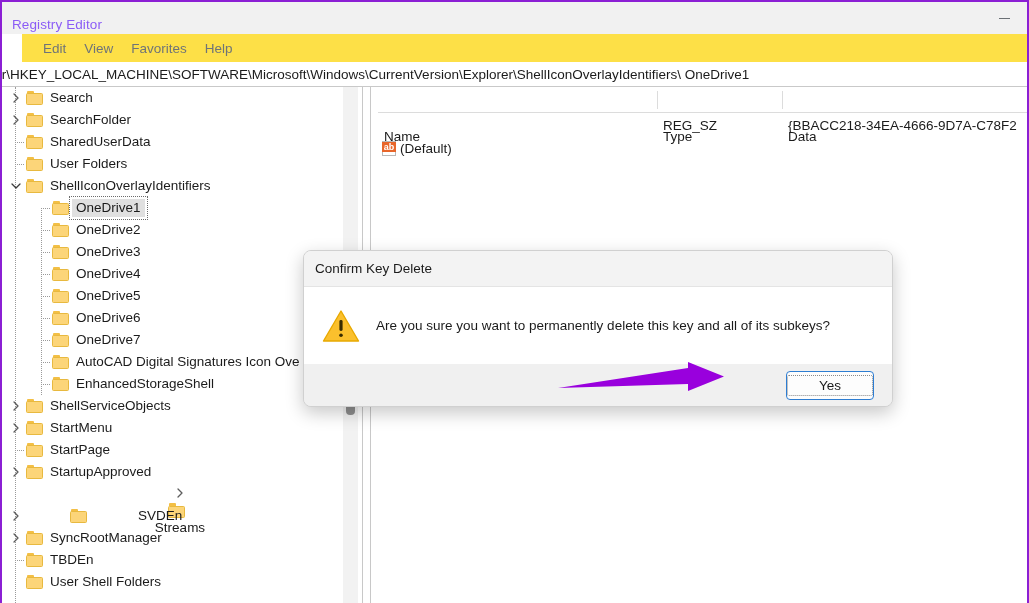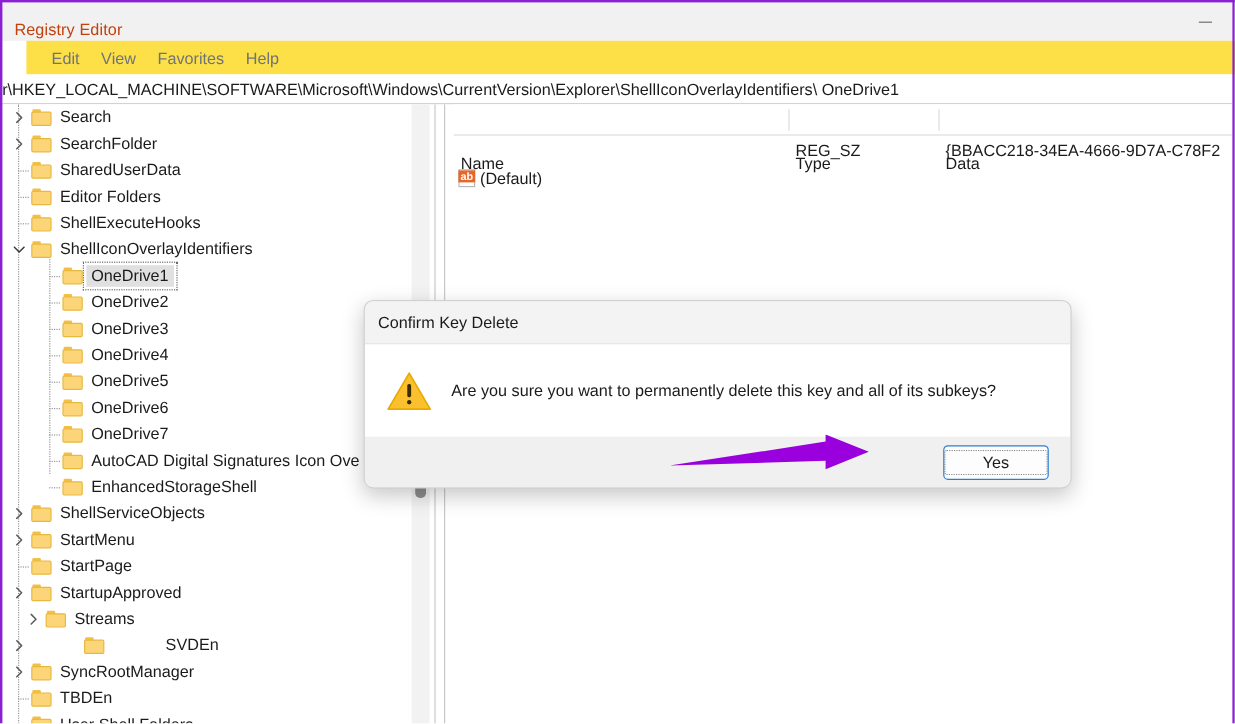--- a/index.html
+++ b/index.html
@@ -41,21 +41,21 @@
     position: absolute;
     left: 2px; top: 2px;
     width: 1025px; height: 32px;
     background: #f1f1f1;
     display: flex;
     align-items: center;
   }
   .title-text {
     margin-left: 10px;
     font-size: 13.5px;
-    color: #c2410c;
+    color: #8b5cf6;
     letter-spacing: .1px;
     margin-top: 12px;
   }
   .caption-buttons {
     position: absolute;
     right: 0; top: 0;
     height: 32px;
     display: flex;
   }
   .cap-btn {
@@ -413,170 +413,161 @@
           </span>
           <span class="tree-label">SharedUserData</span>
         </div>
         <div class="tree-row" style="padding-left: 4px;">
           <div class="dotline-h" style="left: 13px; top: 11px; width: 9px;"></div>
           <span class="chev"></span>
           <span class="folder">
             <span class="tab"></span>
             <span class="body"></span>
           </span>
-          <span class="tree-label">Editor Folders</span>
+          <span class="tree-label">User Folders</span>
+        </div>
+        <div class="tree-row" style="padding-left: 4px;">
+          <span class="chev">
+            <svg width="10" height="10" viewBox="0 0 10 10">
+              <path d="M1 3 L5 7 L9 3" fill="none" stroke="#3d3d3d" stroke-width="1.3" stroke-linecap="round" stroke-linejoin="round"></path>
+            </svg>
+          </span>
+          <span class="folder">
+            <span class="tab"></span>
+            <span class="body"></span>
+          </span>
+          <span class="tree-label">ShellIconOverlayIdentifiers</span>
+        </div>
+        <div class="tree-row selected" style="padding-left: 30px;">
+          <div class="dotline-h" style="left: 39px; top: 11px; width: 9px;"></div>
+          <span class="chev"></span>
+          <span class="folder">
+            <span class="tab"></span>
+            <span class="body"></span>
+          </span>
+          <span class="tree-label">OneDrive1</span>
+        </div>
+        <div class="tree-row" style="padding-left: 30px;">
+          <div class="dotline-h" style="left: 39px; top: 11px; width: 9px;"></div>
+          <span class="chev"></span>
+          <span class="folder">
+            <span class="tab"></span>
+            <span class="body"></span>
+          </span>
+          <span class="tree-label">OneDrive2</span>
+        </div>
+        <div class="tree-row" style="padding-left: 30px;">
+          <div class="dotline-h" style="left: 39px; top: 11px; width: 9px;"></div>
+          <span class="chev"></span>
+          <span class="folder">
+            <span class="tab"></span>
+            <span class="body"></span>
+          </span>
+          <span class="tree-label">OneDrive3</span>
+        </div>
+        <div class="tree-row" style="padding-left: 30px;">
+          <div class="dotline-h" style="left: 39px; top: 11px; width: 9px;"></div>
+          <span class="chev"></span>
+          <span class="folder">
+            <span class="tab"></span>
+            <span class="body"></span>
+          </span>
+          <span class="tree-label">OneDrive4</span>
+        </div>
+        <div class="tree-row" style="padding-left: 30px;">
+          <div class="dotline-h" style="left: 39px; top: 11px; width: 9px;"></div>
+          <span class="chev"></span>
+          <span class="folder">
+            <span class="tab"></span>
+            <span class="body"></span>
+          </span>
+          <span class="tree-label">OneDrive5</span>
+        </div>
+        <div class="tree-row" style="padding-left: 30px;">
+          <div class="dotline-h" style="left: 39px; top: 11px; width: 9px;"></div>
+          <span class="chev"></span>
+          <span class="folder">
+            <span class="tab"></span>
+            <span class="body"></span>
+          </span>
+          <span class="tree-label">OneDrive6</span>
+        </div>
+        <div class="tree-row" style="padding-left: 30px;">
+          <div class="dotline-h" style="left: 39px; top: 11px; width: 9px;"></div>
+          <span class="chev"></span>
+          <span class="folder">
+            <span class="tab"></span>
+            <span class="body"></span>
+          </span>
+          <span class="tree-label">OneDrive7</span>
+        </div>
+        <div class="tree-row" style="padding-left: 30px;">
+          <div class="dotline-h" style="left: 39px; top: 11px; width: 9px;"></div>
+          <span class="chev"></span>
+          <span class="folder">
+            <span class="tab"></span>
+            <span class="body"></span>
+          </span>
+          <span class="tree-label">AutoCAD Digital Signatures Icon Ove</span>
+        </div>
+        <div class="tree-row" style="padding-left: 30px;">
+          <div class="dotline-h" style="left: 39px; top: 11px; width: 9px;"></div>
+          <span class="chev"></span>
+          <span class="folder">
+            <span class="tab"></span>
+            <span class="body"></span>
+          </span>
+          <span class="tree-label">EnhancedStorageShell</span>
+        </div>
+        <div class="tree-row" style="padding-left: 4px;">
+          <span class="chev">
+            <svg width="10" height="10" viewBox="0 0 10 10">
+              <path d="M3 1 L7 5 L3 9" fill="none" stroke="#5d5d5d" stroke-width="1.3" stroke-linecap="round" stroke-linejoin="round"></path>
+            </svg>
+          </span>
+          <span class="folder">
+            <span class="tab"></span>
+            <span class="body"></span>
+          </span>
+          <span class="tree-label">ShellServiceObjects</span>
+        </div>
+        <div class="tree-row" style="padding-left: 4px;">
+          <span class="chev">
+            <svg width="10" height="10" viewBox="0 0 10 10">
+              <path d="M3 1 L7 5 L3 9" fill="none" stroke="#5d5d5d" stroke-width="1.3" stroke-linecap="round" stroke-linejoin="round"></path>
+            </svg>
+          </span>
+          <span class="folder">
+            <span class="tab"></span>
+            <span class="body"></span>
+          </span>
+          <span class="tree-label">StartMenu</span>
         </div>
         <div class="tree-row" style="padding-left: 4px;">
           <div class="dotline-h" style="left: 13px; top: 11px; width: 9px;"></div>
           <span class="chev"></span>
           <span class="folder">
             <span class="tab"></span>
             <span class="body"></span>
           </span>
-          <span class="tree-label">ShellExecuteHooks</span>
-        </div>
-        <div class="tree-row" style="padding-left: 4px;">
-          <span class="chev">
-            <svg width="10" height="10" viewBox="0 0 10 10">
-              <path d="M1 3 L5 7 L9 3" fill="none" stroke="#3d3d3d" stroke-width="1.3" stroke-linecap="round" stroke-linejoin="round"></path>
-            </svg>
-          </span>
-          <span class="folder">
-            <span class="tab"></span>
-            <span class="body"></span>
-          </span>
-          <span class="tree-label">ShellIconOverlayIdentifiers</span>
-        </div>
-        <div class="tree-row selected" style="padding-left: 30px;">
-          <div class="dotline-h" style="left: 39px; top: 11px; width: 9px;"></div>
-          <span class="chev"></span>
-          <span class="folder">
-            <span class="tab"></span>
-            <span class="body"></span>
-          </span>
-          <span class="tree-label">OneDrive1</span>
-        </div>
-        <div class="tree-row" style="padding-left: 30px;">
-          <div class="dotline-h" style="left: 39px; top: 11px; width: 9px;"></div>
-          <span class="chev"></span>
-          <span class="folder">
-            <span class="tab"></span>
-            <span class="body"></span>
-          </span>
-          <span class="tree-label">OneDrive2</span>
-        </div>
-        <div class="tree-row" style="padding-left: 30px;">
-          <div class="dotline-h" style="left: 39px; top: 11px; width: 9px;"></div>
-          <span class="chev"></span>
-          <span class="folder">
-            <span class="tab"></span>
-            <span class="body"></span>
-          </span>
-          <span class="tree-label">OneDrive3</span>
-        </div>
-        <div class="tree-row" style="padding-left: 30px;">
-          <div class="dotline-h" style="left: 39px; top: 11px; width: 9px;"></div>
-          <span class="chev"></span>
-          <span class="folder">
-            <span class="tab"></span>
-            <span class="body"></span>
-          </span>
-          <span class="tree-label">OneDrive4</span>
-        </div>
-        <div class="tree-row" style="padding-left: 30px;">
-          <div class="dotline-h" style="left: 39px; top: 11px; width: 9px;"></div>
-          <span class="chev"></span>
-          <span class="folder">
-            <span class="tab"></span>
-            <span class="body"></span>
-          </span>
-          <span class="tree-label">OneDrive5</span>
-        </div>
-        <div class="tree-row" style="padding-left: 30px;">
-          <div class="dotline-h" style="left: 39px; top: 11px; width: 9px;"></div>
-          <span class="chev"></span>
-          <span class="folder">
-            <span class="tab"></span>
-            <span class="body"></span>
-          </span>
-          <span class="tree-label">OneDrive6</span>
-        </div>
-        <div class="tree-row" style="padding-left: 30px;">
-          <div class="dotline-h" style="left: 39px; top: 11px; width: 9px;"></div>
-          <span class="chev"></span>
-          <span class="folder">
-            <span class="tab"></span>
-            <span class="body"></span>
-          </span>
-          <span class="tree-label">OneDrive7</span>
-        </div>
-        <div class="tree-row" style="padding-left: 30px;">
-          <div class="dotline-h" style="left: 39px; top: 11px; width: 9px;"></div>
-          <span class="chev"></span>
-          <span class="folder">
-            <span class="tab"></span>
-            <span class="body"></span>
-          </span>
-          <span class="tree-label">AutoCAD Digital Signatures Icon Ove</span>
-        </div>
-        <div class="tree-row" style="padding-left: 30px;">
-          <div class="dotline-h" style="left: 39px; top: 11px; width: 9px;"></div>
-          <span class="chev"></span>
-          <span class="folder">
-            <span class="tab"></span>
-            <span class="body"></span>
-          </span>
-          <span class="tree-label">EnhancedStorageShell</span>
-        </div>
-        <div class="tree-row" style="padding-left: 4px;">
-          <span class="chev">
-            <svg width="10" height="10" viewBox="0 0 10 10">
-              <path d="M3 1 L7 5 L3 9" fill="none" stroke="#5d5d5d" stroke-width="1.3" stroke-linecap="round" stroke-linejoin="round"></path>
-            </svg>
-          </span>
-          <span class="folder">
-            <span class="tab"></span>
-            <span class="body"></span>
-          </span>
-          <span class="tree-label">ShellServiceObjects</span>
-        </div>
-        <div class="tree-row" style="padding-left: 4px;">
-          <span class="chev">
-            <svg width="10" height="10" viewBox="0 0 10 10">
-              <path d="M3 1 L7 5 L3 9" fill="none" stroke="#5d5d5d" stroke-width="1.3" stroke-linecap="round" stroke-linejoin="round"></path>
-            </svg>
-          </span>
-          <span class="folder">
-            <span class="tab"></span>
-            <span class="body"></span>
-          </span>
-          <span class="tree-label">StartMenu</span>
-        </div>
-        <div class="tree-row" style="padding-left: 4px;">
-          <div class="dotline-h" style="left: 13px; top: 11px; width: 9px;"></div>
-          <span class="chev"></span>
-          <span class="folder">
-            <span class="tab"></span>
-            <span class="body"></span>
-          </span>
           <span class="tree-label">StartPage</span>
         </div>
         <div class="tree-row" style="padding-left: 4px;">
           <span class="chev">
             <svg width="10" height="10" viewBox="0 0 10 10">
               <path d="M3 1 L7 5 L3 9" fill="none" stroke="#5d5d5d" stroke-width="1.3" stroke-linecap="round" stroke-linejoin="round"></path>
             </svg>
           </span>
           <span class="folder">
             <span class="tab"></span>
             <span class="body"></span>
           </span>
           <span class="tree-label">StartupApproved</span>
         </div>
-        <div class="tree-row" style="padding-left: 16px;">
+        <div class="tree-row" style="padding-left: 16px; flex-direction: column;">
           <span class="chev">
             <svg width="10" height="10" viewBox="0 0 10 10">
               <path d="M3 1 L7 5 L3 9" fill="none" stroke="#5d5d5d" stroke-width="1.3" stroke-linecap="round" stroke-linejoin="round"></path>
             </svg>
           </span>
           <span class="folder">
             <span class="tab"></span>
             <span class="body"></span>
           </span>
           <span class="tree-label">Streams</span>

